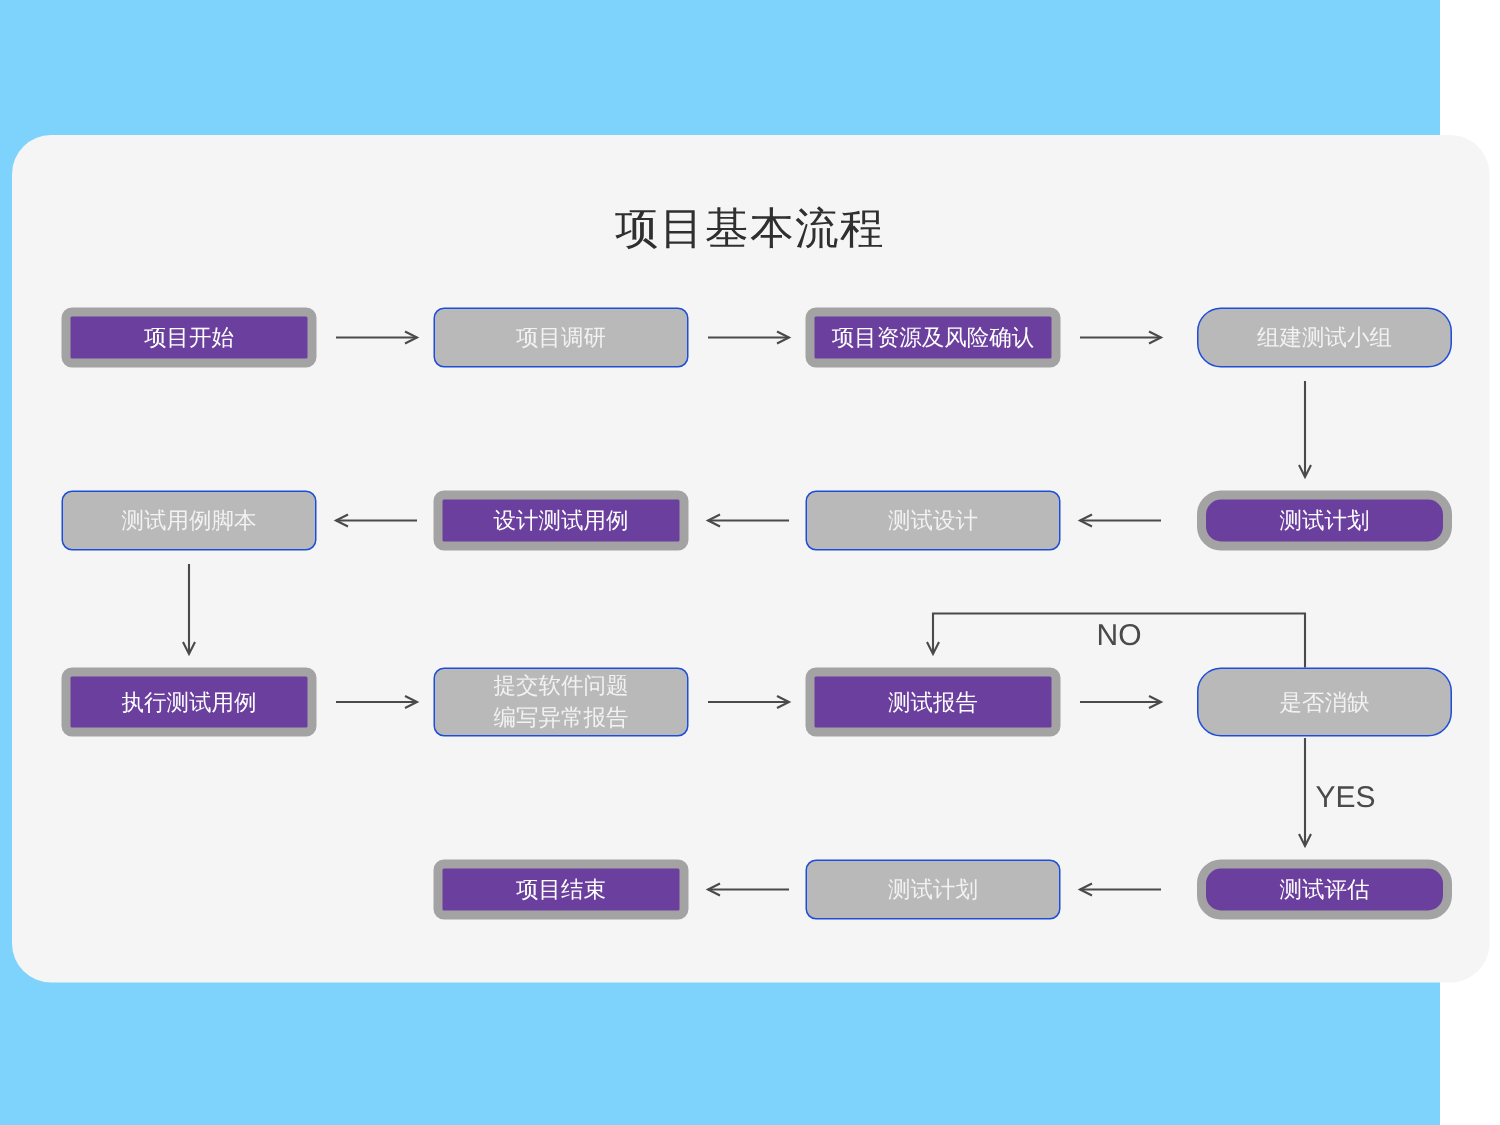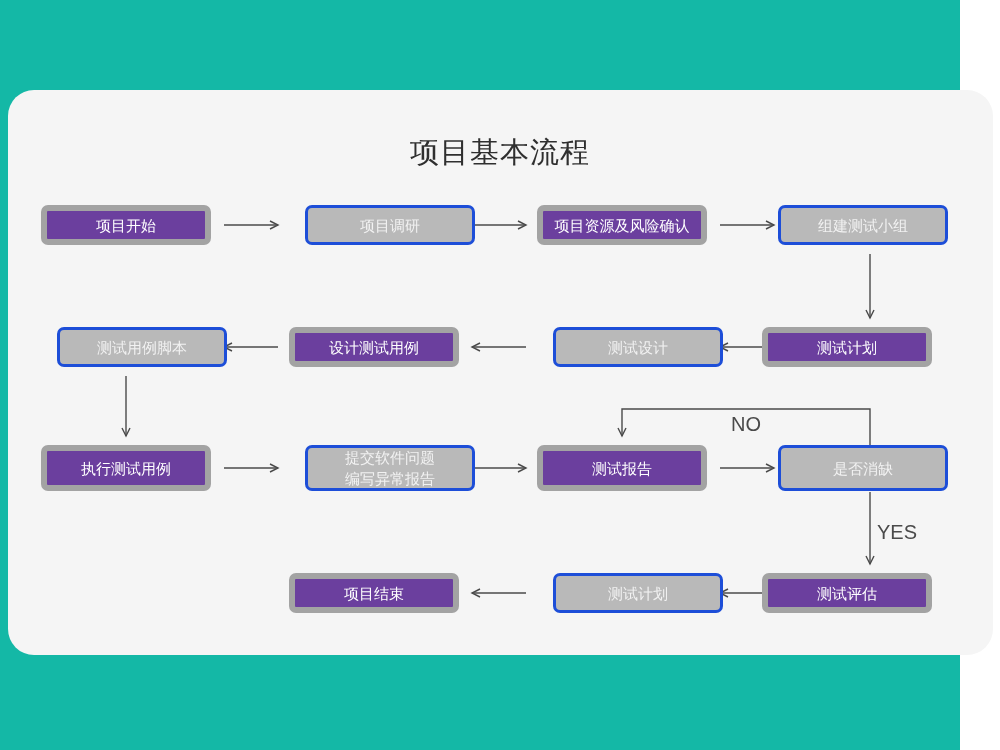--- a/index.html
+++ b/index.html
@@ -10,21 +10,21 @@
   body {
     width: 1000px;
     height: 750px;
     font-family: "Liberation Sans", "DejaVu Sans", sans-serif;
     overflow: hidden;
   }
   .stage {
     position: relative;
     width: 960px;
     height: 750px;
-    background: #14b8a6;
+    background: #7dd3fc;
   }
   .panel {
     position: absolute;
     left: 8px;
     top: 90px;
     width: 985px;
     height: 565px;
     background: #f5f5f5;
     border-radius: 26px;
   }
@@ -52,30 +52,29 @@
     line-height: 21px;
     box-sizing: border-box;
   }
   .node.purple {
     background: #6b3f9e;
     border: 6px solid #a3a3a3;
     color: #ffffff;
   }
   .node.gray {
     background: #b9b9b9;
-    border: 3px solid #1d4ed8;
+    border: 1px solid #1d4ed8;
     color: #f2f2f2;
-    margin-left: 16px;
   }
 
   
   .c1 { left: 41px;  width: 170px; }
   .c2 { left: 289px; width: 170px; }
   .c3 { left: 537px; width: 170px; }
-  .c4 { left: 762px; width: 170px; }
+  .c4 { left: 798px; width: 170px; border-radius: 16px; }
 
   
   .r1 { top: 205px; height: 40px; }
   .r2 { top: 327px; height: 40px; }
   .r3 { top: 445px; height: 46px; }
   .r4 { top: 573px; height: 40px; }
 
   
   .links {
     position: absolute;

